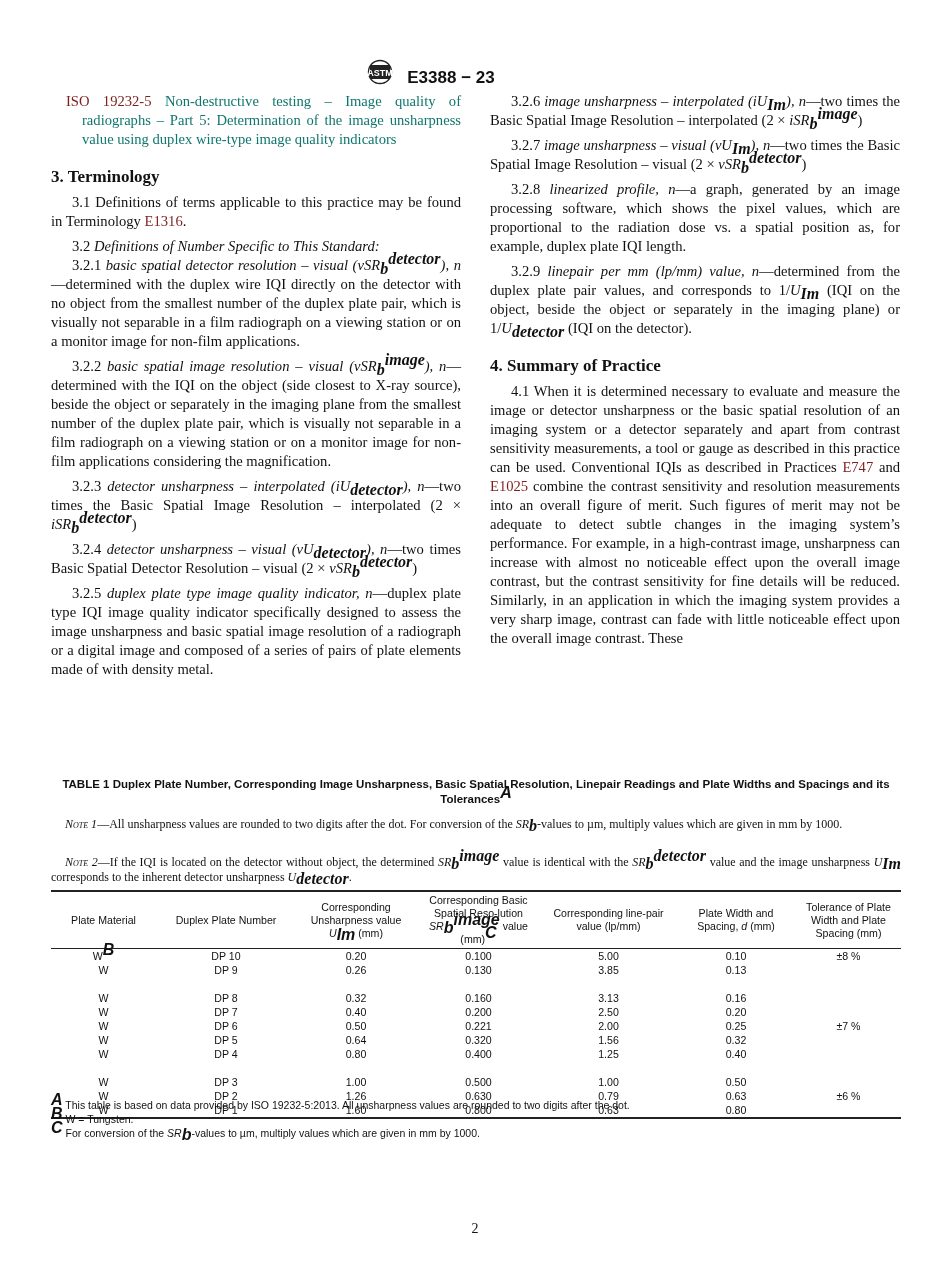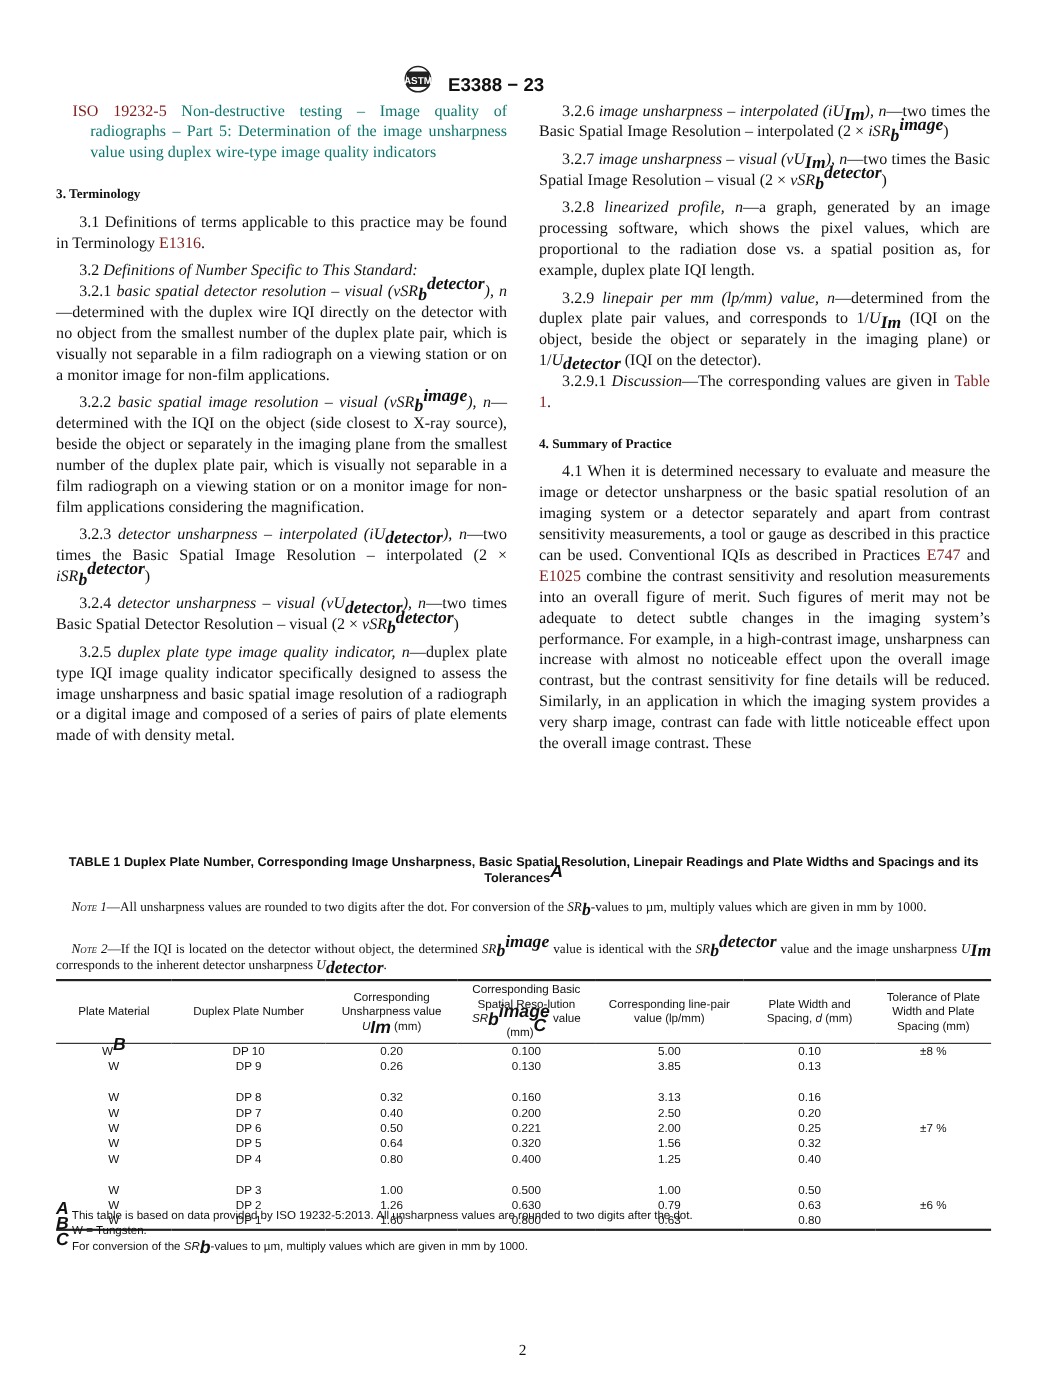--- a/index.html
+++ b/index.html
@@ -8,21 +8,21 @@
   .header .logo { display:inline-block; vertical-align:middle; width:34px; height:26px; margin-right:6px; }
   .header .docid { display:inline-block; vertical-align:middle; font-family:"Liberation Sans", sans-serif; font-weight:bold; font-size:17px;margin-top:12px; }
   .col { position:absolute; top:92px; width:410px; font-size:14.6px; line-height:19px; text-align:justify; }
   .col.left { left:51px; }
   .col.right { left:490px; }
   p { margin:0 0 6px 0; }
   .ind { text-indent:21px; }
   .ref { color:#7f1d1d; }
   .blue { color:#0f766e; }
   .refitem { padding-left:31px; text-indent:-16px; margin-left:0; margin-bottom:6px; }
-  h2 { font-size:12px; font-weight:bold; margin:18px 0 7px 0; }
+  h2 { font-size:17px; font-weight:bold; margin:18px 0 7px 0; }
   i { font-style:italic; }
   sup, sub { font-size:16px; line-height:0;font-weight:bold; }
   .tbl-title { position:absolute; top:777px; left:51px; width:850px; text-align:center; font-family:"Liberation Sans", sans-serif; font-weight:bold; font-size:11.5px; line-height:15px; }
   .note { position:absolute; left:51px; width:850px; font-size:12px; line-height:15px; text-align:justify; }
   .note .sc { font-variant:small-caps;font-style:italic; }
   table.data { position:absolute; top:890px; left:51px; width:850px; border-collapse:collapse; font-family:"Liberation Sans", sans-serif; font-size:10.6px; }
   table.data th { font-weight:normal; padding:2px 2px; line-height:13px; border-top:2px solid #222; border-bottom:1.5px solid #222; vertical-align:middle; text-align:center; }
   table.data td { text-align:center; padding:0; height:14px; line-height:14px; }
   table.data tr.gap td { height:14px; }
   table.data tr.last td { border-bottom:2px solid #222; }
@@ -63,21 +63,20 @@
 
 <div class="col right">
   <p class="ind"><span>3.2.6</span> <i><span>image unsharpness – interpolated (iU</span><sub>Im</sub><span>),</span></i> <i>n</i><span>—two times the Basic Spatial Image Resolution – interpolated (2 × </span><i>iSR</i><sub><i>b</i></sub><sup><i>image</i></sup><span>)</span></p>
 
   <p class="ind"><span>3.2.7</span> <i><span>image unsharpness – visual (vU</span><sub>Im</sub><span>),</span></i> <i>n</i><span>—two times the Basic Spatial Image Resolution – visual (2 × </span><i>vSR</i><sub><i>b</i></sub><sup><i>detector</i></sup><span>)</span></p>
 
   <p class="ind"><span>3.2.8</span> <i>linearized profile,</i> <i>n</i><span>—a graph, generated by an image processing software, which shows the pixel values, which are proportional to the radiation dose vs. a spatial position as, for example, duplex plate IQI length.</span></p>
 
   <p class="ind" style="margin-bottom:0"><span>3.2.9</span> <i>linepair per mm (lp/mm) value,</i> <i>n</i><span>—determined from the duplex plate pair values, and corresponds to 1/</span><i>U</i><sub><i>Im</i></sub><span> (IQI on the object, beside the object or separately in the imaging plane) or 1/</span><i>U</i><sub><i>detector</i></sub><span> (IQI on the detector).</span></p>
 
-  <p class="ind"><span>3.2.9.1</span> <i>Discussion</i><span>—The corresponding values are given in </span><span class="ref">Table 1</span><span>.</span></p>
 
   <h2>4. Summary of Practice</h2>
 
   <p class="ind"><span>4.1</span> <span>When it is determined necessary to evaluate and measure the image or detector unsharpness or the basic spatial resolution of an imaging system or a detector separately and apart from contrast sensitivity measurements, a tool or gauge as described in this practice can be used. Conventional IQIs as described in Practices </span><span class="ref">E747</span><span> and </span><span class="ref">E1025</span><span> combine the contrast sensitivity and resolution measurements into an overall figure of merit. Such figures of merit may not be adequate to detect subtle changes in the imaging system’s performance. For example, in a high-contrast image, unsharpness can increase with almost no noticeable effect upon the overall image contrast, but the contrast sensitivity for fine details will be reduced. Similarly, in an application in which the imaging system provides a very sharp image, contrast can fade with little noticeable effect upon the overall image contrast. These</span></p>
 </div>
 
 <div class="tbl-title"><span>TABLE 1 Duplex Plate Number, Corresponding Image Unsharpness, Basic Spatial Resolution, Linepair Readings and Plate Widths and Spacings and its Tolerances</span><sup><i>A</i></sup></div>
 
 <div class="note" style="top:817px"><span style="padding-left:14px"></span><span class="sc">Note 1</span><span>—All unsharpness values are rounded to two digits after the dot. For conversion of the </span><i>SR</i><sub><i>b</i></sub><span>-values to µm, multiply values which are given in mm by 1000.</span></div>
 

